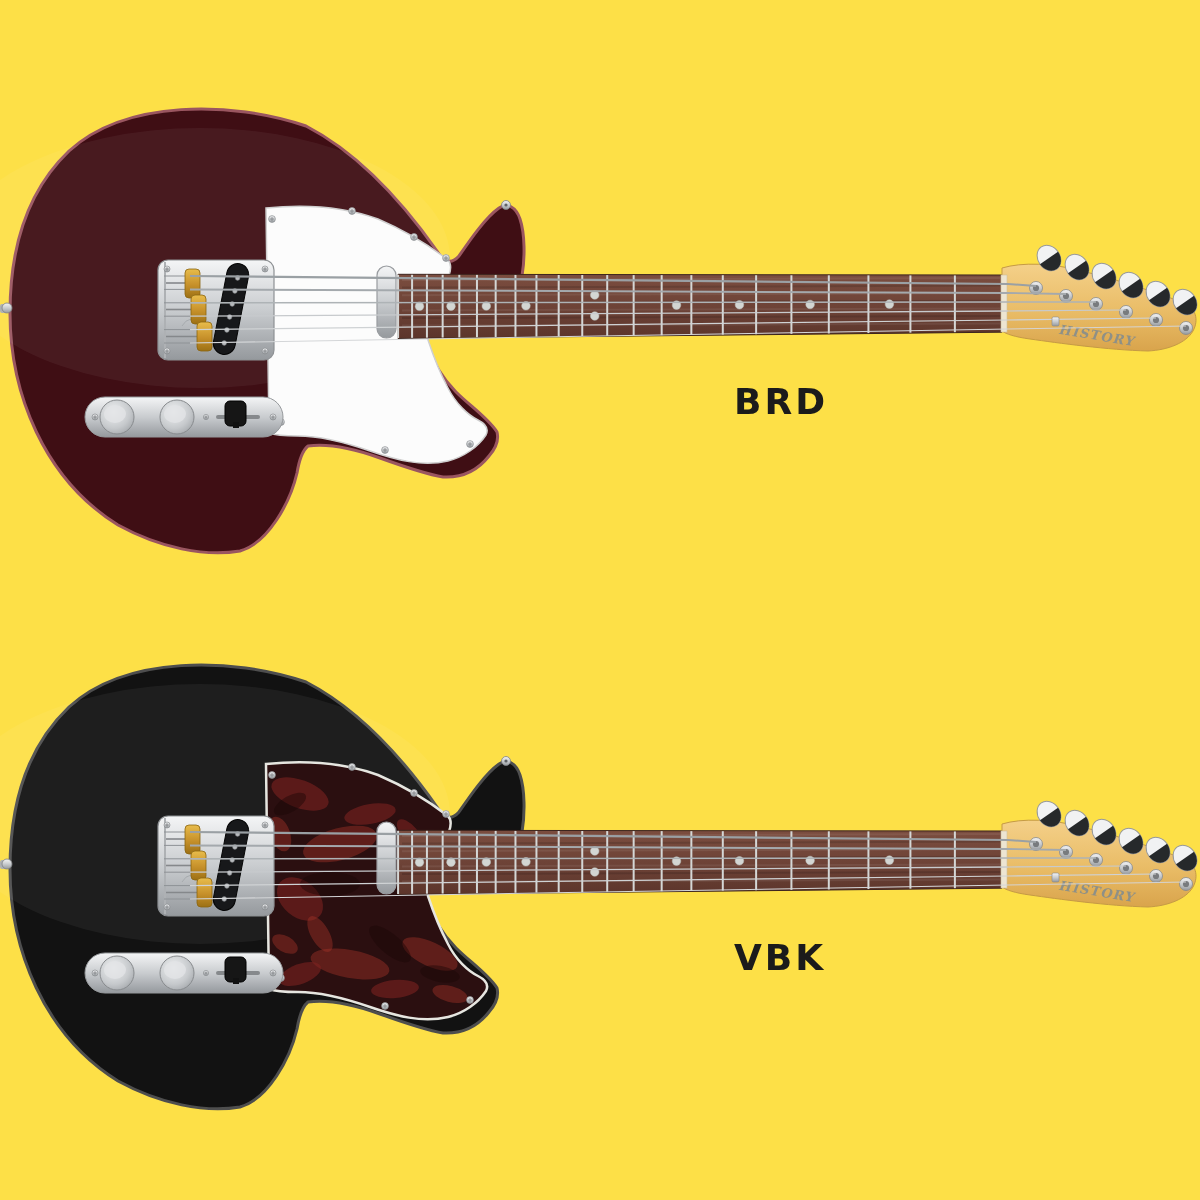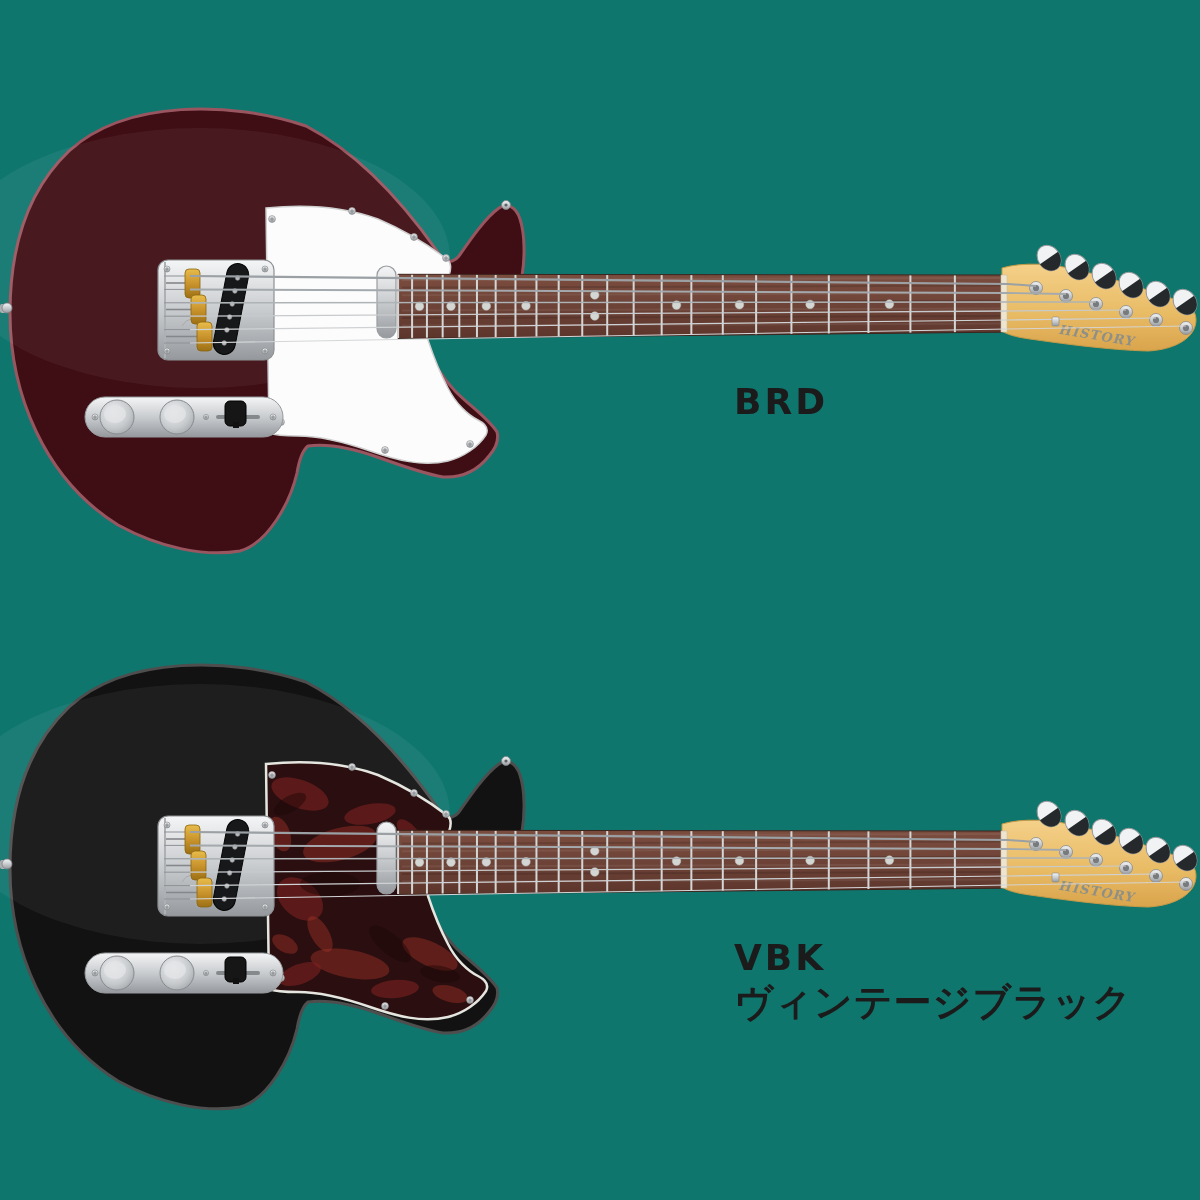--- a/index.html
+++ b/index.html
@@ -1,16 +1,16 @@
 <!DOCTYPE html>
 <html style="--marble-a: #7E2220; --marble-b: #A63528; --marble-dark: #1A0606;"><head>
 <meta charset="utf-8">
 <style>
   html,body{margin:0;padding:0;background:#ffffff;}
-  #page{position:relative;width:1200px;height:1200px;background:#0f766e;overflow:hidden;
+  #page{position:relative;width:1200px;height:1200px;background:#fde047;overflow:hidden;
         font-family:"DejaVu Sans","Liberation Sans",sans-serif;}
   .product-row{position:absolute;left:0;width:1200px;height:520px;}
   .guitar-svg{position:absolute;left:0;top:0;width:1200px;height:500px;display:block;}
   .variant-label{position:absolute;left:734px;top:296px;color:#1b1b1b;}
   .variant-code{font-size:36px;font-weight:700;letter-spacing:3px;line-height:1.0;}
   .variant-name{font-size:38px;font-weight:700;letter-spacing:1px;line-height:1.0;margin-top:7px;}
 </style>
 </head>
 <body>
 
@@ -254,17 +254,16 @@
       <div class="variant-code">BRD</div>
     </div>
   </div>
 
   <div class="product-row" id="row-1" style="top: 644px; --body: #121212; --body-edge: #4E4E4E; --guard: #2B0F10; --guard-stroke: #E6E6E0; --guard-sw: 2.5; --marble-op: 1;">
     <svg class="guitar-svg" viewBox="0 0 1200 500">
       <use href="#tele" xlink:href="#tele"></use>
     </svg>
     <div class="variant-label">
       <div class="variant-code">VBK</div>
-      <div class="variant-name">ヴィンテージブラック</div>
     </div>
   </div>
 
 </div>
 
 </body></html>

